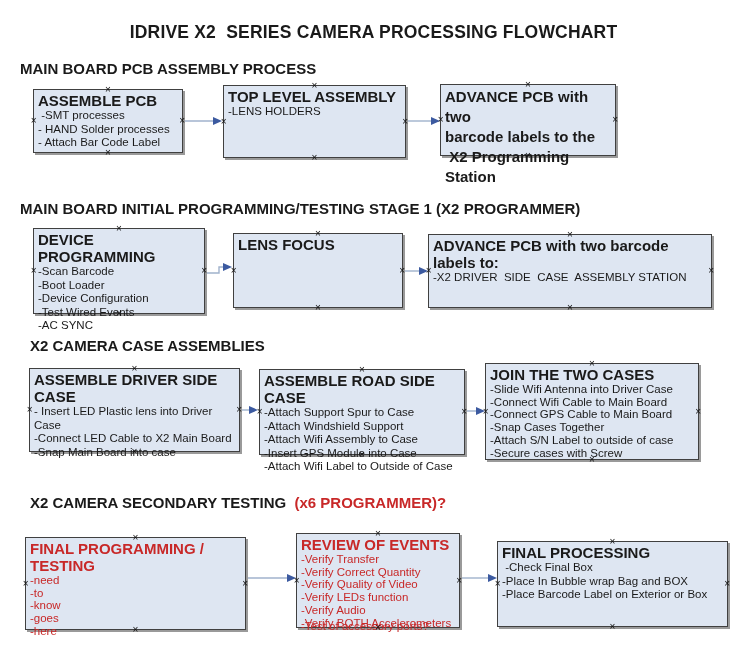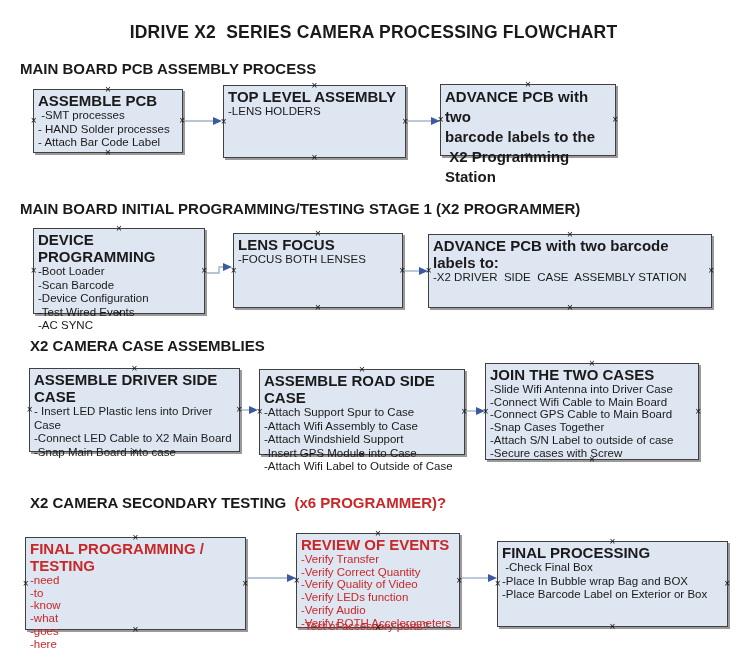--- a/index.html
+++ b/index.html
@@ -102,34 +102,33 @@
 barcode labels to the
  X2 Programming Station</div>
   </div>
 
   <div class="fbox" style="left:33px;top:228px;width:172px;height:86px;">
     <span class="cp cp-t">×</span>
     <span class="cp cp-b">×</span>
     <span class="cp cp-l">×</span>
     <span class="cp cp-r">×</span>
     <div class="box-title">DEVICE PROGRAMMING</div>
+    <div class="box-item">-Scan Barcode</div>
     <div class="box-item">-Boot Loader</div>
-    <div class="box-item">-Scan Barcode</div>
     <div class="box-item">-Device Configuration</div>
     <div class="box-item">-Test Wired Events</div>
     <div class="box-item">-AC SYNC</div>
   </div>
 
   <div class="fbox" style="left:233px;top:233px;width:170px;height:75px;">
     <span class="cp cp-t">×</span>
     <span class="cp cp-b">×</span>
     <span class="cp cp-l">×</span>
     <span class="cp cp-r">×</span>
     <div class="box-title">LENS FOCUS</div>
-    <div class="box-item">-FOCUS BOTH LENSES</div>
   </div>
 
   <div class="fbox" style="left:428px;top:234px;width:284px;height:74px;">
     <span class="cp cp-t">×</span>
     <span class="cp cp-b">×</span>
     <span class="cp cp-l">×</span>
     <span class="cp cp-r">×</span>
     <div class="box-title">ADVANCE PCB with two barcode labels to:</div>
     <div class="box-item">-X2 DRIVER  SIDE  CASE  ASSEMBLY STATION</div>
   </div>
@@ -145,22 +144,22 @@
     <div class="box-item">-Snap Main Board into case</div>
   </div>
 
   <div class="fbox" style="left:259px;top:369px;width:206px;height:86px;">
     <span class="cp cp-t">×</span>
     <span class="cp cp-b">×</span>
     <span class="cp cp-l">×</span>
     <span class="cp cp-r">×</span>
     <div class="box-title">ASSEMBLE ROAD SIDE CASE</div>
     <div class="box-item">-Attach Support Spur to Case</div>
+    <div class="box-item">-Attach Windshield Support</div>
     <div class="box-item">-Attach Wifi Assembly to Case</div>
-    <div class="box-item">-Attach Windshield Support</div>
     <div class="box-item">-Insert GPS Module into Case</div>
     <div class="box-item">-Attach Wifi Label to Outside of Case</div>
   </div>
 
   <div class="fbox tight" style="left:485px;top:363px;width:214px;height:97px;">
     <span class="cp cp-t">×</span>
     <span class="cp cp-b">×</span>
     <span class="cp cp-l">×</span>
     <span class="cp cp-r">×</span>
     <div class="box-title">JOIN THE TWO CASES</div>
@@ -174,21 +173,20 @@
 
   <div class="fbox red-box tight" style="left:25px;top:537px;width:221px;height:93px;">
     <span class="cp cp-t">×</span>
     <span class="cp cp-b">×</span>
     <span class="cp cp-l">×</span>
     <span class="cp cp-r">×</span>
     <div class="box-title">FINAL PROGRAMMING / TESTING</div>
     <div class="box-item">-need</div>
     <div class="box-item">-to</div>
     <div class="box-item">-know</div>
-    <div class="box-item">-what</div>
     <div class="box-item">-goes</div>
     <div class="box-item">-here</div>
   </div>
 
   <div class="fbox red-box tight" style="left:296px;top:533px;width:164px;height:95px;">
     <span class="cp cp-t">×</span>
     <span class="cp cp-b">×</span>
     <span class="cp cp-l">×</span>
     <span class="cp cp-r">×</span>
     <div class="box-title">REVIEW OF EVENTS</div>

